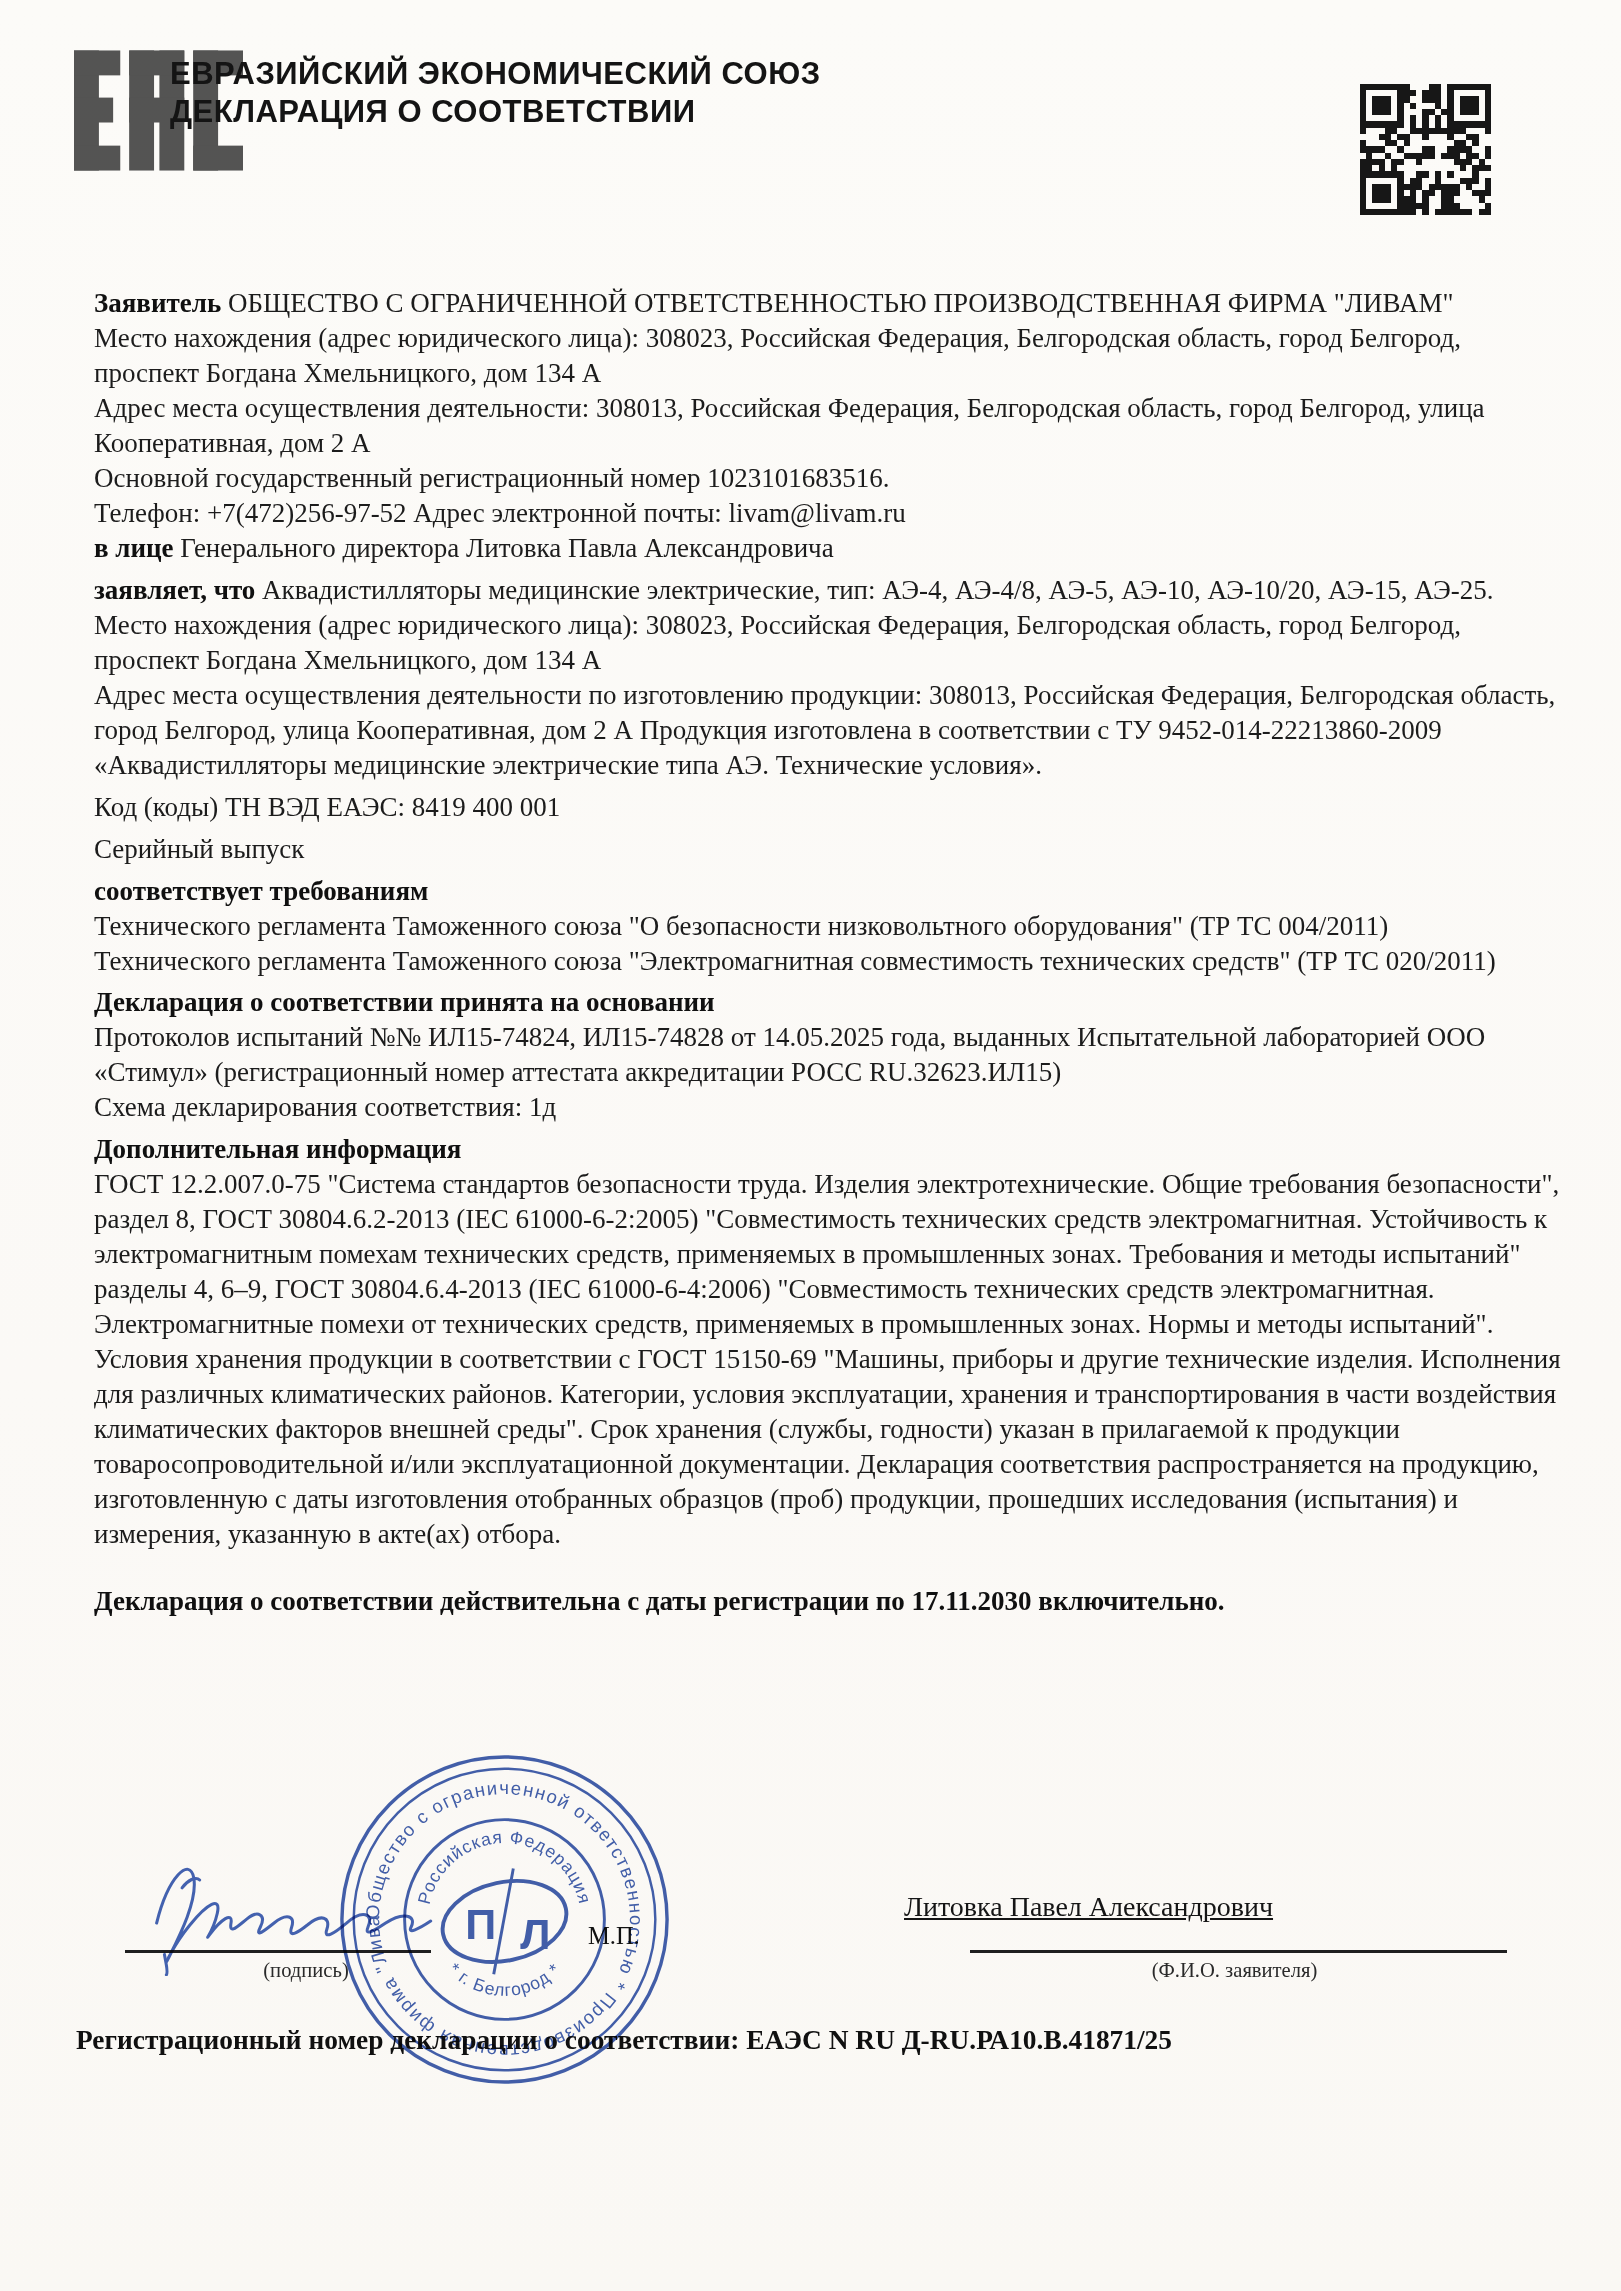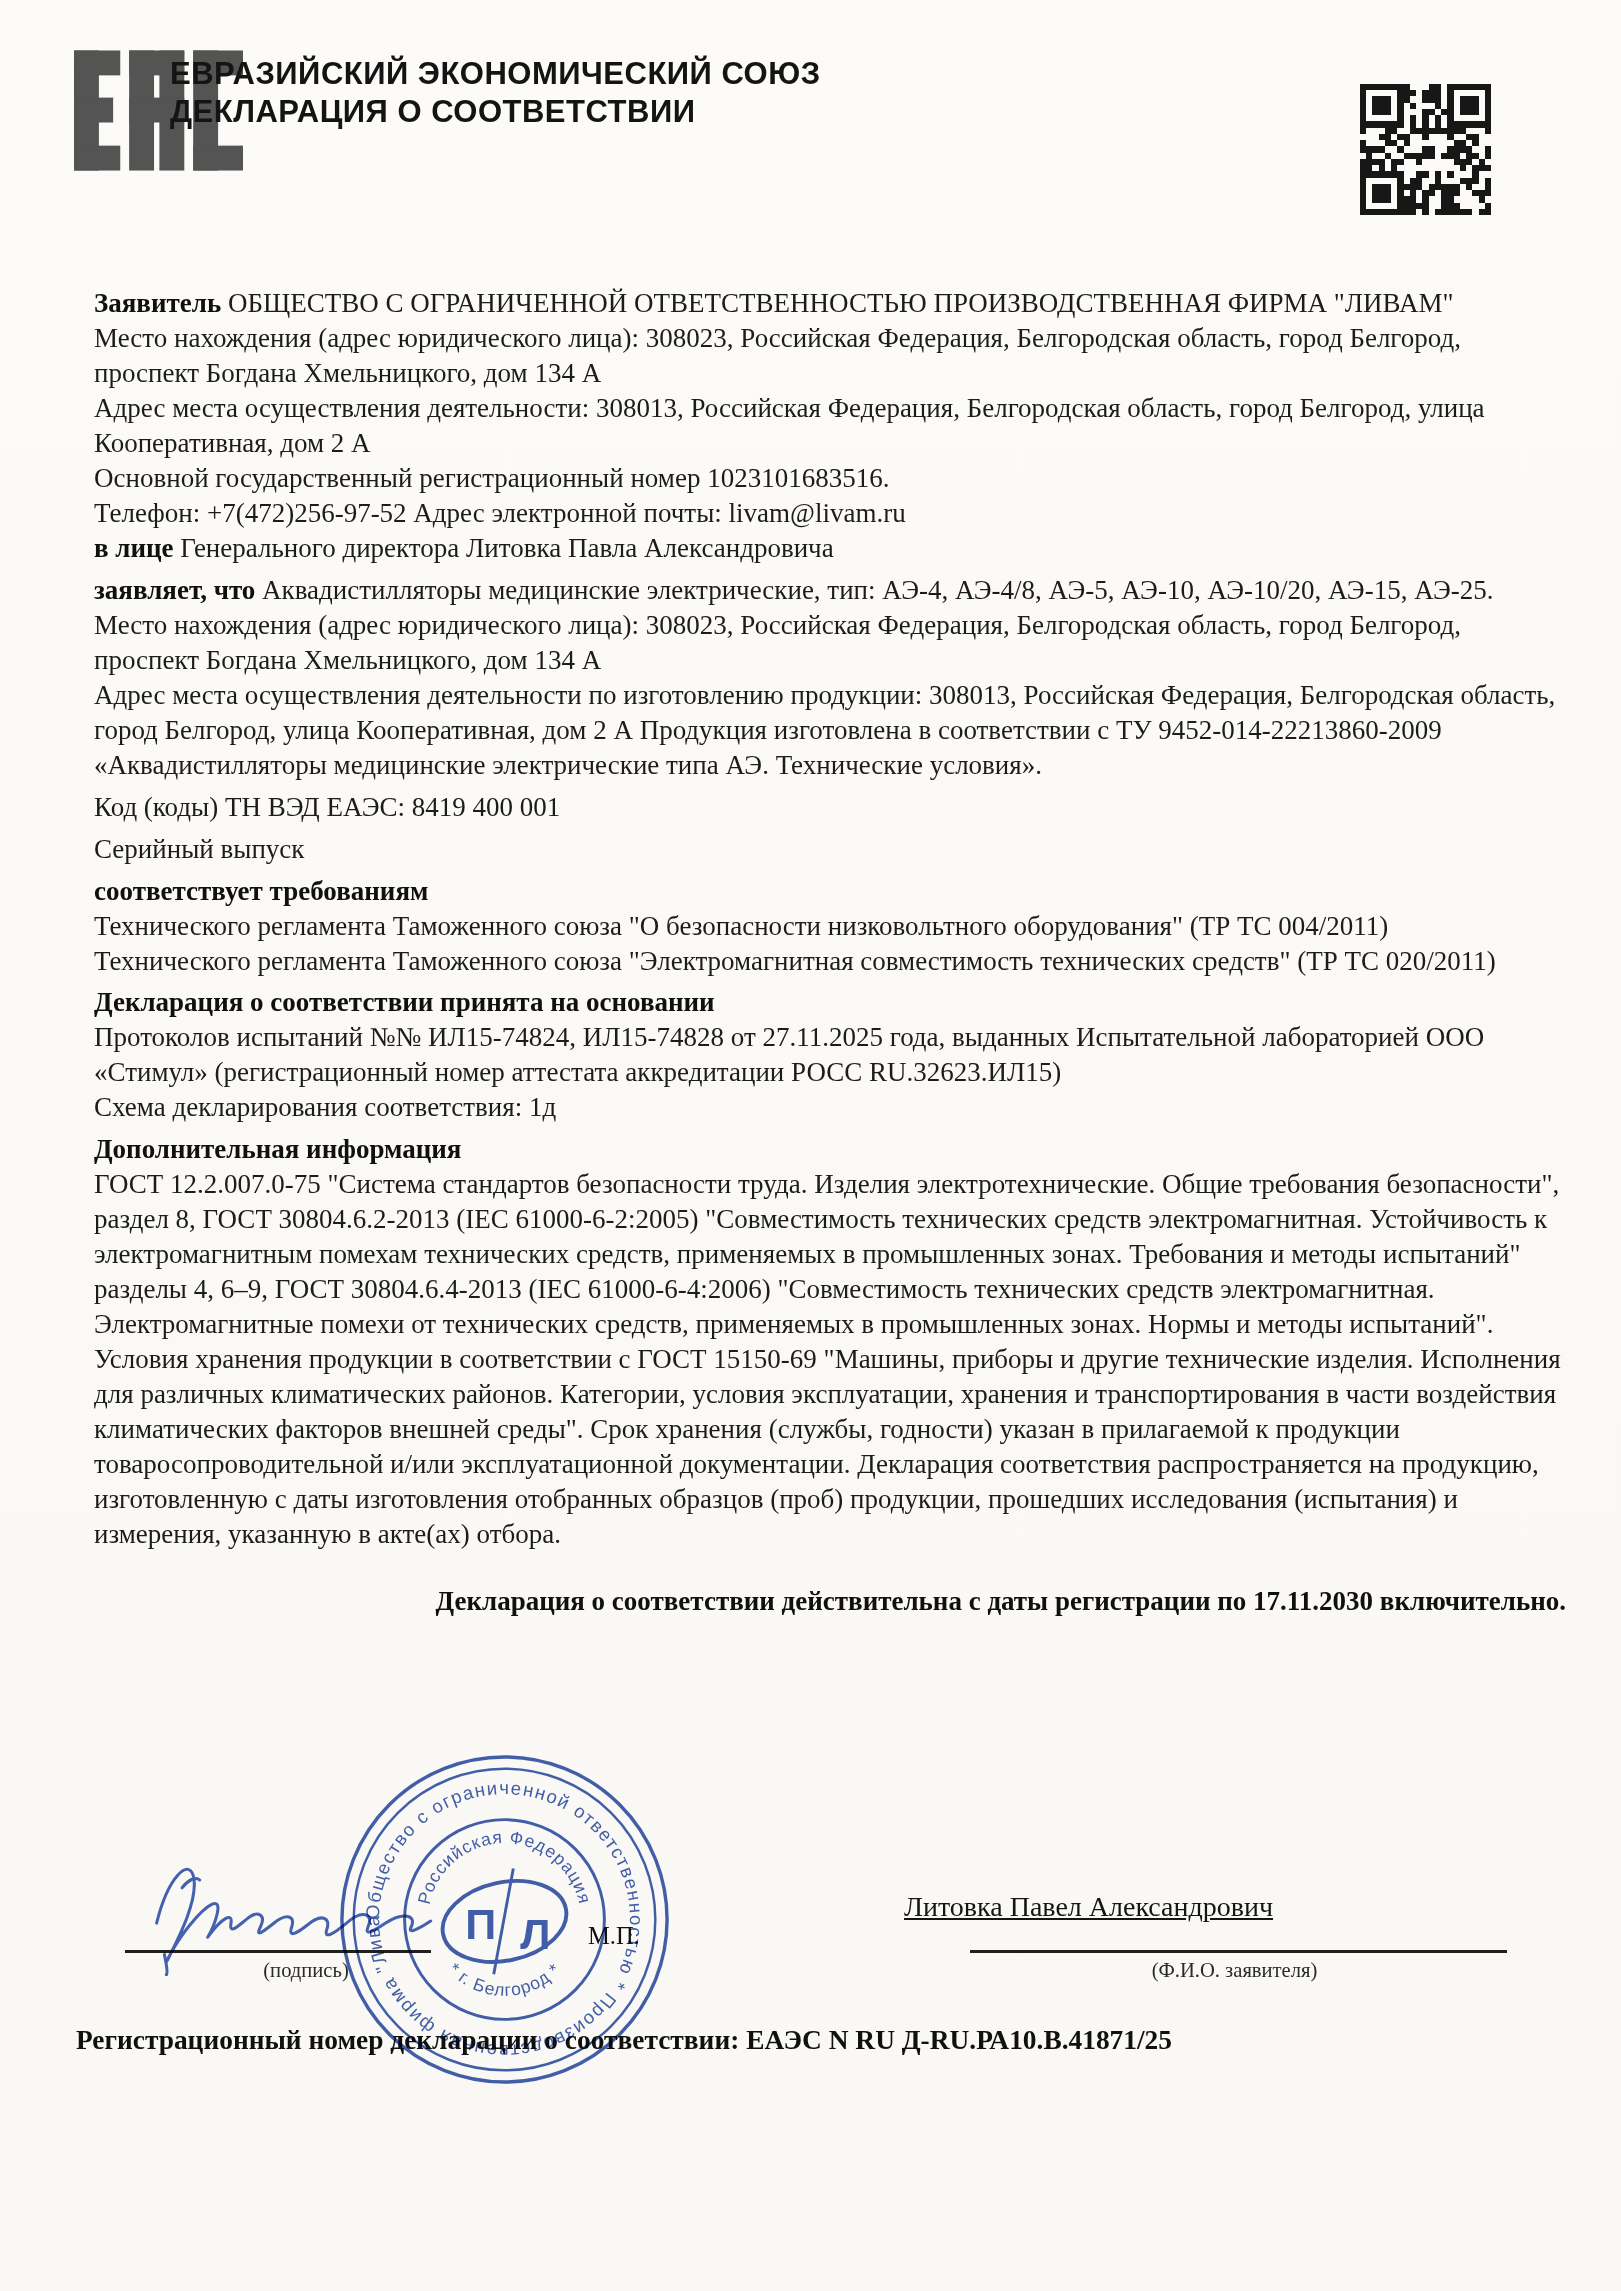--- a/index.html
+++ b/index.html
@@ -24,21 +24,21 @@
   }
   .qr{position:absolute;left:1360px;top:84px;width:131px;height:131px;}
   .qr svg{width:100%;height:100%;}
   
   .content{
     position:absolute;left:76px;top:286px;width:1472px;
     font-size:27px;line-height:35px;margin-left:18px;
   }
   .content p{margin:0;}
   .content p.gap{margin-top:6.9px;}
-  .content p.gap-lg{margin-top:32px;text-align:right;}
+  .content p.gap-lg{margin-top:32px;}
   .content b{font-weight:bold;color:#101010;}
   
   .sig-line{position:absolute;height:2.9px;background:#1f1f1f;}
   .sig-line.left{left:125px;top:1950px;width:306px;}
   .sig-line.right{left:970px;top:1950px;width:537px;}
   .small-label{
     position:absolute;font-size:20.6px;color:#2a2a2a;
     font-family:"Liberation Serif",serif;
   }
   .label-sign{left:247px;top:1959px;width:118px;text-align:center;}
@@ -356,21 +356,21 @@
     <p><b>в лице</b><span> Генерального директора Литовка Павла Александровича</span></p>
     <p class="gap"><b>заявляет, что</b><span> Аквадистилляторы медицинские электрические, тип: АЭ-4, АЭ-4/8, АЭ-5, АЭ-10, АЭ-10/20, АЭ-15, АЭ-25.</span></p>
     <p>Место нахождения (адрес юридического лица): 308023, Российская Федерация, Белгородская область, город Белгород, проспект Богдана Хмельницкого, дом 134 А</p>
     <p>Адрес места осуществления деятельности по изготовлению продукции: 308013, Российская Федерация, Белгородская область, город Белгород, улица Кооперативная, дом 2 А Продукция изготовлена в соответствии с ТУ 9452-014-22213860-2009 «Аквадистилляторы медицинские электрические типа АЭ. Технические условия».</p>
     <p class="gap">Код (коды) ТН ВЭД ЕАЭС: 8419 400 001</p>
     <p class="gap">Серийный выпуск</p>
     <p class="gap"><b>соответствует требованиям</b></p>
     <p>Технического регламента Таможенного союза "О безопасности низковольтного оборудования" (ТР ТС 004/2011)</p>
     <p>Технического регламента Таможенного союза "Электромагнитная совместимость технических средств" (ТР ТС 020/2011)</p>
     <p class="gap"><b>Декларация о соответствии принята на основании</b></p>
-    <p>Протоколов испытаний №№ ИЛ15-74824, ИЛ15-74828 от 27.11.2025 года, выданных Испытательной лабораторией ООО «Стимул» (регистрационный номер аттестата аккредитации РОСС RU.32623.ИЛ15)</p>
+    <p>Протоколов испытаний №№ ИЛ15-74824, ИЛ15-74828 от 14.05.2025 года, выданных Испытательной лабораторией ООО «Стимул» (регистрационный номер аттестата аккредитации РОСС RU.32623.ИЛ15)</p>
     <p>Схема декларирования соответствия: 1д</p>
     <p class="gap"><b>Дополнительная информация</b></p>
     <p>ГОСТ 12.2.007.0-75 "Система стандартов безопасности труда. Изделия электротехнические. Общие требования безопасности", раздел 8, ГОСТ 30804.6.2-2013 (IEC 61000-6-2:2005) "Совместимость технических средств электромагнитная. Устойчивость к электромагнитным помехам технических средств, применяемых в промышленных зонах. Требования и методы испытаний" разделы 4, 6–9, ГОСТ 30804.6.4-2013 (IEC 61000-6-4:2006) "Совместимость технических средств электромагнитная. Электромагнитные помехи от технических средств, применяемых в промышленных зонах. Нормы и методы испытаний". Условия хранения продукции в соответствии с ГОСТ 15150-69 "Машины, приборы и другие технические изделия. Исполнения для различных климатических районов. Категории, условия эксплуатации, хранения и транспортирования в части воздействия климатических факторов внешней среды". Срок хранения (службы, годности) указан в прилагаемой к продукции товаросопроводительной и/или эксплуатационной документации. Декларация соответствия распространяется на продукцию, изготовленную с даты изготовления отобранных образцов (проб) продукции, прошедших исследования (испытания) и измерения, указанную в акте(ах) отбора.</p>
     <p class="gap-lg"><b>Декларация о соответствии действительна с даты регистрации по 17.11.2030 включительно.</b></p>
   </div>
 
   <div class="sig-line left"></div>
   <div class="small-label label-sign">(подпись)</div>
   <div class="mp-label">М.П.</div>
   <div class="declarant-name">Литовка Павел Александрович</div>

